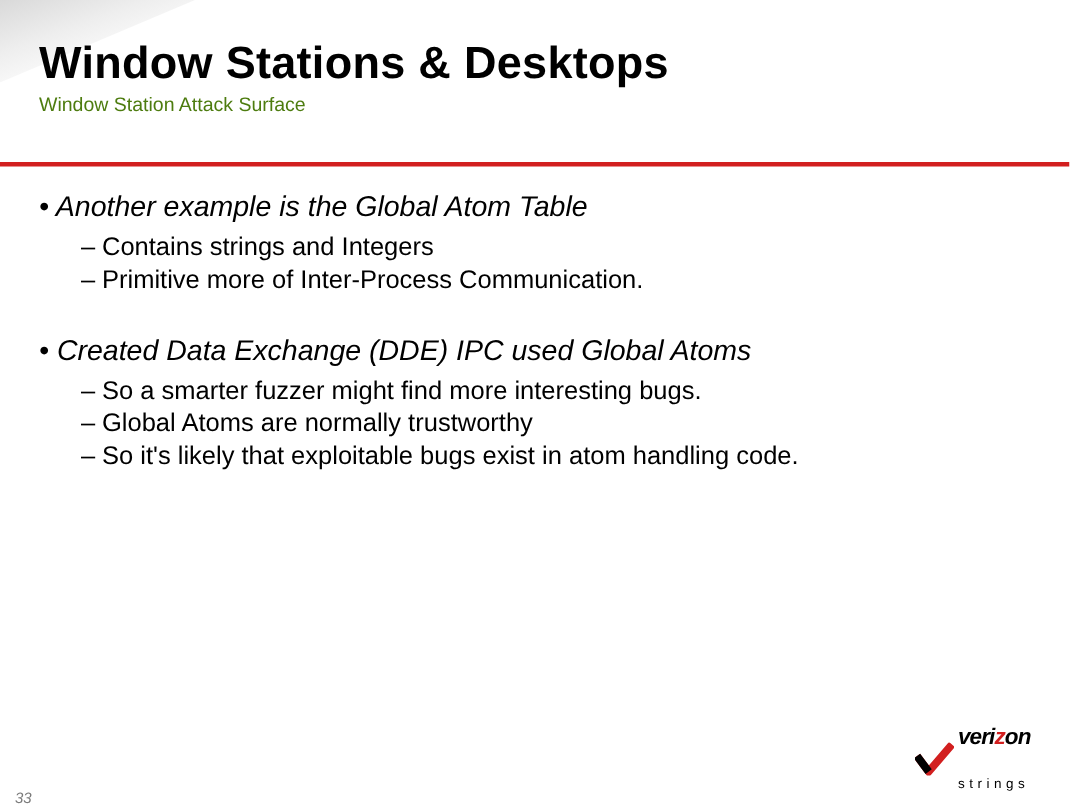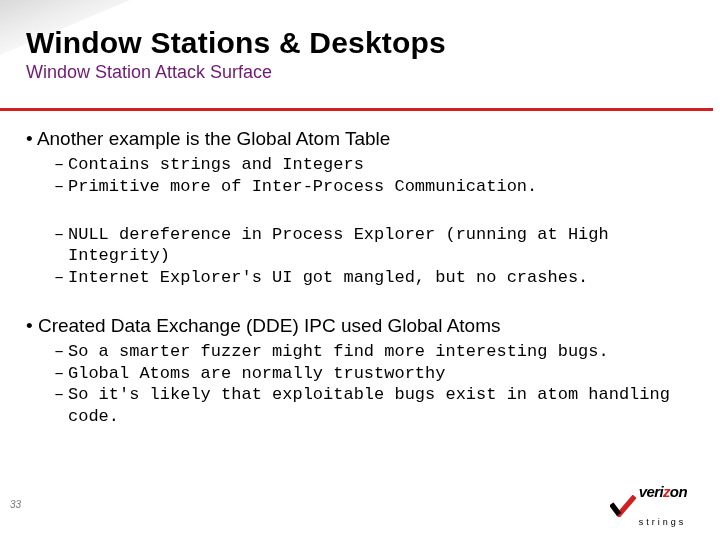--- a/index.html
+++ b/index.html
@@ -23,22 +23,22 @@
     top: 26px;
     right: 26px;
   }
   .title {
     font-size: 30px;
     font-weight: bold;
     color: #000;
     letter-spacing: 0.2px;
   }
   .subtitle {
-    font-size: 18px;
-    color: #701a75;
+    font-size: 13px;
+    color: #4d7c0f;
     margin-top: 2px;
   }
   .red-rule {
     position: absolute;
     left: 0; right: 0;
     top: 108px;
     height: 3px;
     background: #d21f1f;
   }
   .content {
@@ -46,43 +46,43 @@
     left: 26px;
     top: 128px;
     width: 660px;
   }
   .group { margin-bottom: 26px; }
   .main-point {
     font-size: 19px;
     color: #000;
     margin-bottom: 4px;
     padding-left: 0;
+    font-style: italic;
   }
   .sub-list {
     list-style: none;
     padding-left: 28px;
-    font-family: Liberation Mono, monospace;
   }
   .sub-list li {
     font-size: 17px;
     color: #000;
     line-height: 1.28;
     position: relative;
     padding-left: 14px;
   }
   .sub-list li::before {
     content: "–";
     position: absolute;
     left: 0;
     top: 0;
   }
   .page-num {
     position: absolute;
     left: 10px;
-    bottom: 30px;
+    bottom: 2px;
     font-size: 10px;
     color: #7a7a7a;
     font-style: italic;
   }
   .logo {
     position: absolute;
     right: 26px;
     bottom: 14px;
     display: flex;
     align-items: center;
@@ -125,24 +125,20 @@
 
     <div class="group">
       <div class="main-point">• Another example is the Global Atom Table</div>
       <ul class="sub-list">
         <li>Contains strings and Integers</li>
         <li>Primitive more of Inter-Process Communication.</li>
       </ul>
     </div>
 
     <div class="group">
-      <ul class="sub-list">
-        <li>NULL dereference in Process Explorer (running at High Integrity)</li>
-        <li>Internet Explorer's UI got mangled, but no crashes.</li>
-      </ul>
     </div>
 
     <div class="group">
       <div class="main-point">•  Created Data Exchange (DDE) IPC used Global Atoms</div>
       <ul class="sub-list">
         <li>So a smarter fuzzer might find more interesting bugs.</li>
         <li>Global Atoms are normally trustworthy</li>
         <li>So it's likely that exploitable bugs exist in atom handling code.</li>
       </ul>
     </div>

